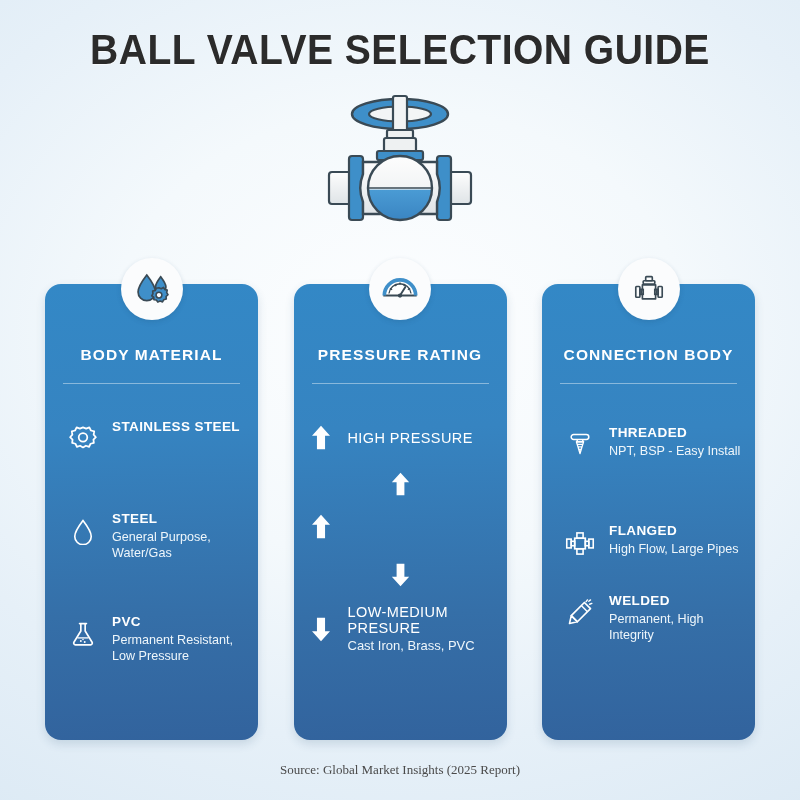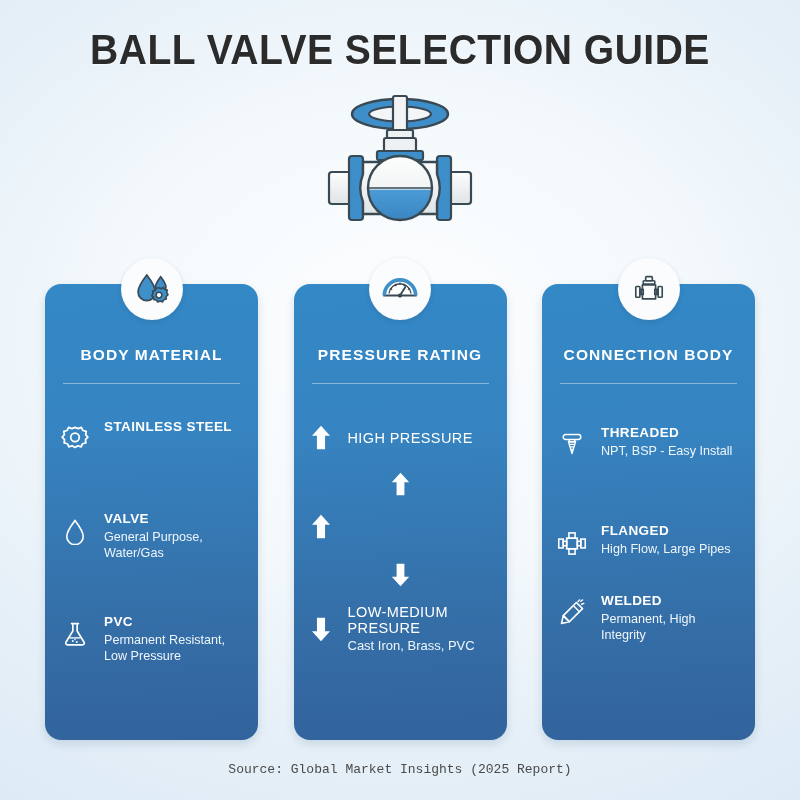--- a/index.html
+++ b/index.html
@@ -105,21 +105,21 @@
     top: 99px;
     left: 18px;
     right: 18px;
     height: 1px;
     background: rgba(255,255,255,0.42);
   }
 
   .items {
     position: absolute;
     top: 126px;
-    left: 4px;
+    left: 12px;
     width: 100%;
     padding: 0 21px 0 8px;
   }
 
   .item {
     display: flex;
     align-items: flex-start;
     gap: 11px;
     margin-bottom: 36px;
   }
@@ -197,21 +197,21 @@
 
   
   .footer {
     position: absolute;
     top: 762px;
     left: 0;
     width: 800px;
     text-align: center;
     color: #4a4a4a;
     font-size: 13px;
-    font-family: Liberation Mono, monospace;
+    font-family: Liberation Serif, serif;
   }
 </style>
 </head>
 <body>
 
 <div id="stage">
 
   <div class="title">BALL VALVE SELECTION GUIDE</div>
 
   <div class="hero">
@@ -285,21 +285,21 @@
           </div>
         </div>
 
         <div class="item" style="margin-bottom:52px;">
           <div class="item-icon">
             <svg viewBox="0 0 30 30" width="26" height="28">
               <path d="M15 3 C15 3 5.5 15.5 5.5 21.3 A9.5 9.5 0 0 0 24.5 21.3 C24.5 15.5 15 3 15 3 Z" fill="none" stroke="#ffffff" stroke-width="1.9"></path>
             </svg>
           </div>
           <div class="item-text">
-            <div class="item-title">VALVE</div>
+            <div class="item-title">STEEL</div>
             <div class="item-desc">General Purpose, Water/Gas</div>
           </div>
         </div>
 
         <div class="item">
           <div class="item-icon">
             <svg viewBox="0 0 30 30" width="26" height="28">
               <path d="M11 3 h8 M12.5 3 v8.5 L4.5 24.5 a2 2 0 0 0 1.7 3 h17.6 a2 2 0 0 0 1.7 -3 L17.5 11.5 V3" fill="none" stroke="#ffffff" stroke-width="1.9" stroke-linejoin="round" stroke-linecap="round"></path>
               <path d="M8.6 19.5 h12.8" stroke="#ffffff" stroke-width="1.5" fill="none"></path>
               <circle cx="12.5" cy="23" r="1.1" fill="#ffffff"></circle>

